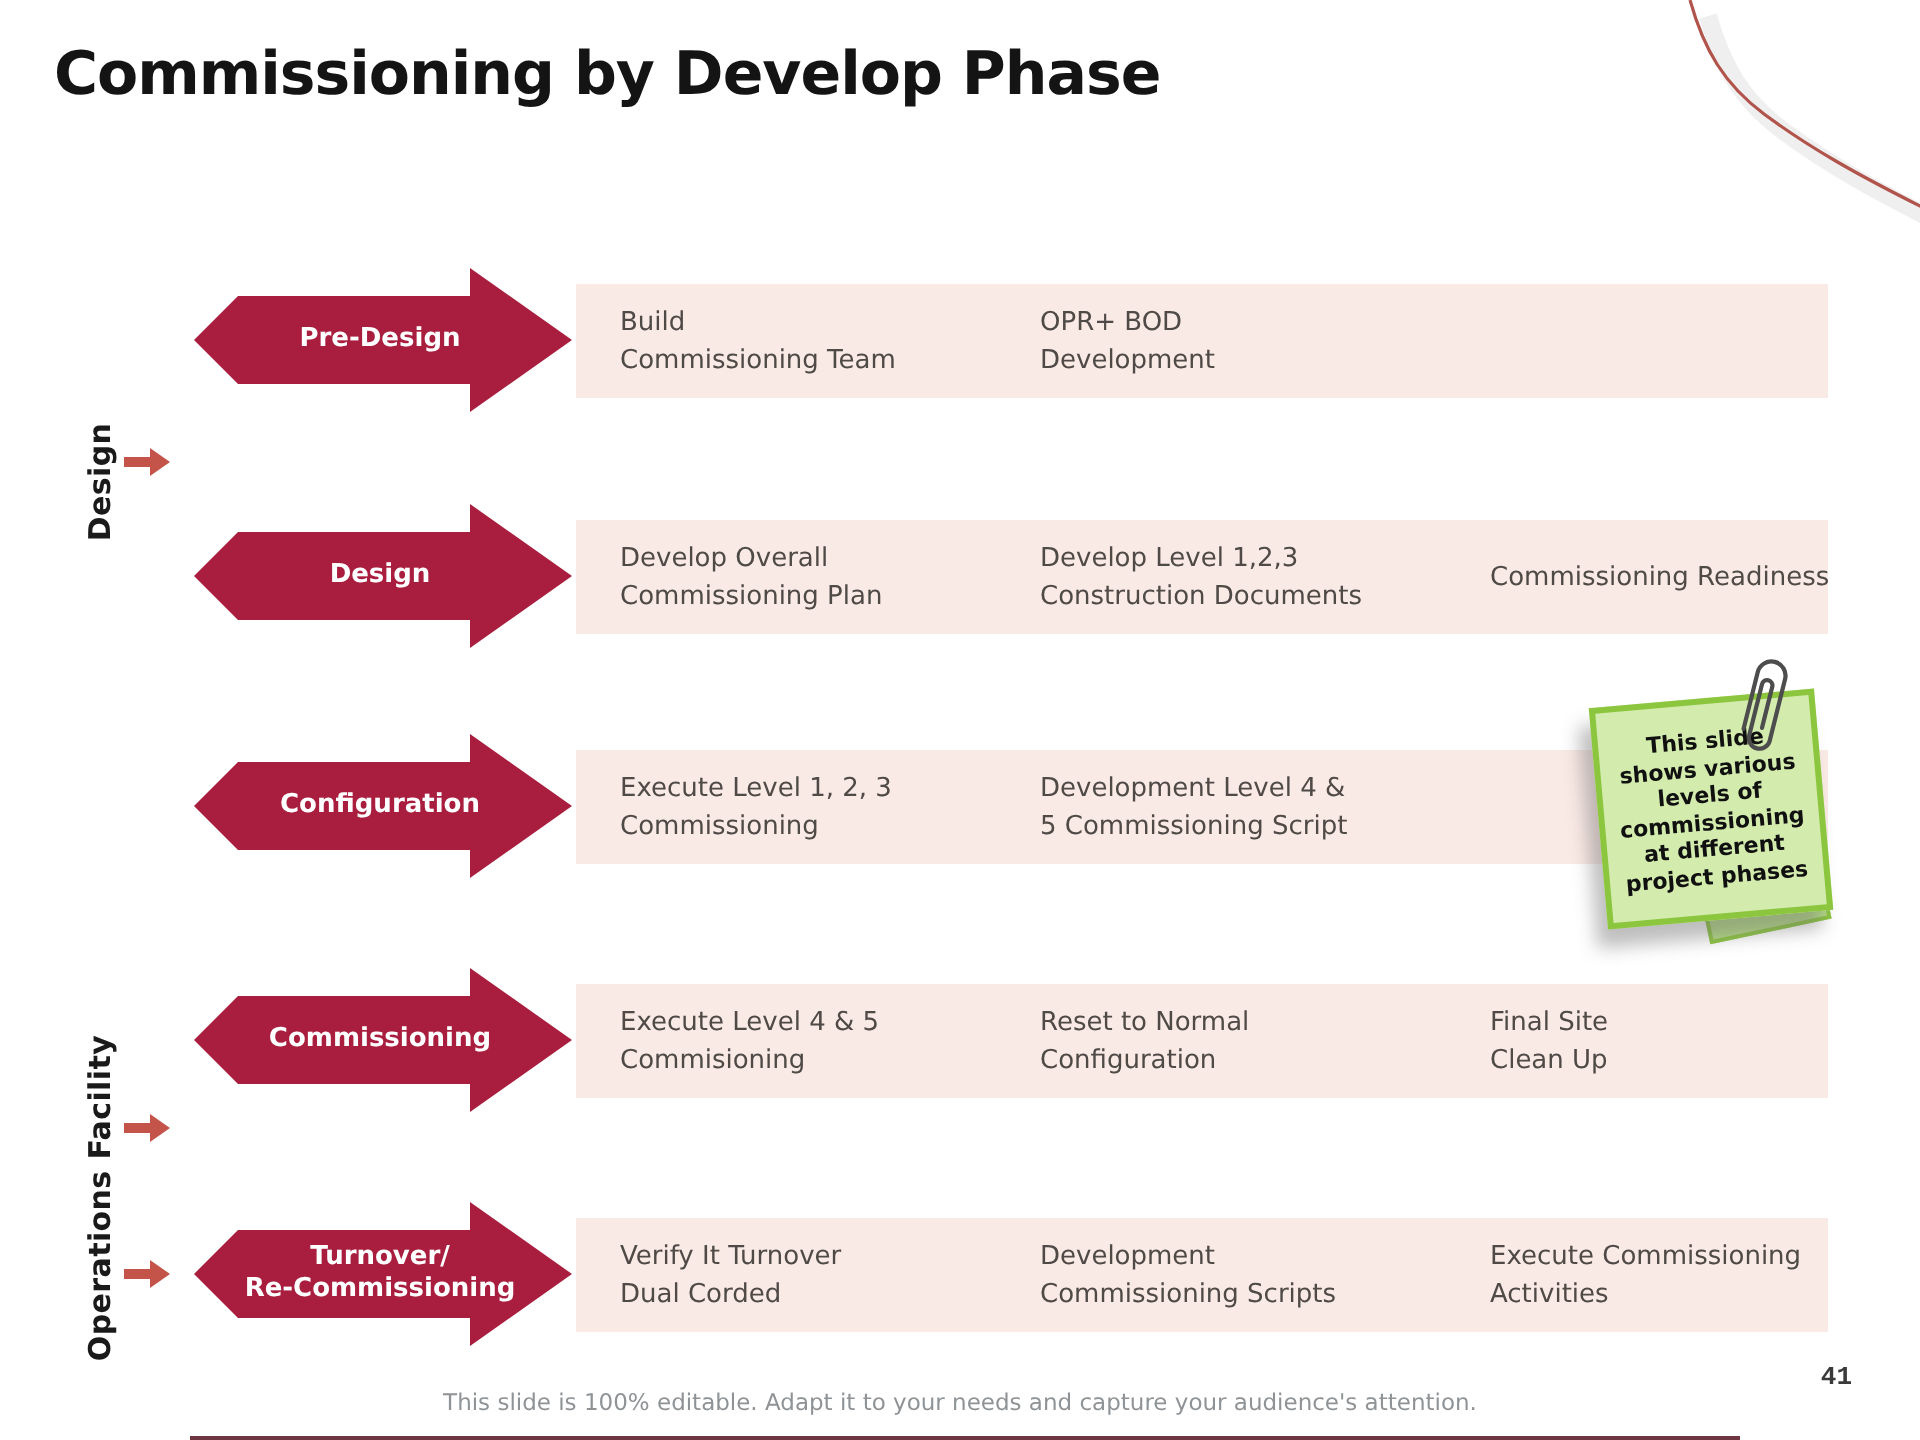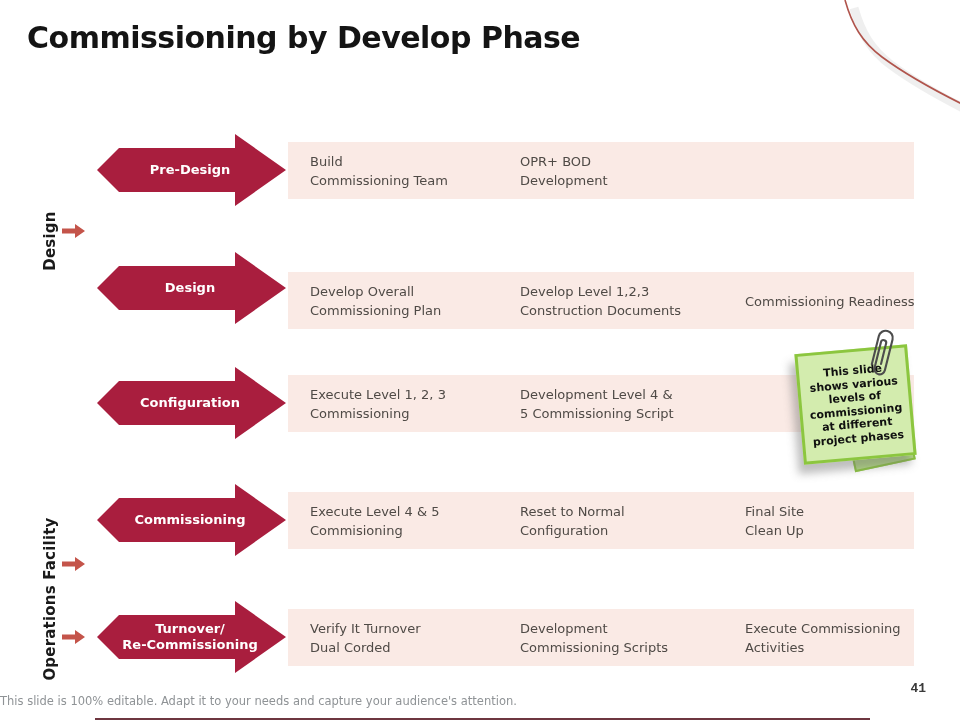--- a/index.html
+++ b/index.html
@@ -31,21 +31,21 @@
 
   .sticky-flap{position:absolute;left:852px;top:442px;width:58px;height:20px;background:#b5dc85;
                border:2px solid #8cc63f;transform:rotate(-12deg);z-index:4;}
   .sticky{position:absolute;left:799px;top:349px;width:101px;height:99px;background:#d3ecae;
           border:3px solid #8cc63f;transform:rotate(-5deg);z-index:5;
           box-shadow:-6px 9px 9px rgba(110,110,110,0.45);
           display:flex;align-items:center;justify-content:center;text-align:center;padding:3px;}
   .sticky-text{font-size:11px;font-weight:bold;color:#101010;line-height:13.5px;}
   .paperclip{position:absolute;left:866px;top:326px;z-index:6;transform:rotate(14deg);}
 
-  .footer{position:absolute;left:0;top:694px;width:960px;text-align:left;
+  .footer{position:absolute;left:0;top:694px;width:960px;text-align:center;
           font-size:11.5px;color:#8f9396;}
   .page-number{position:absolute;right:34px;top:681px;font-size:13px;font-weight:600;color:#3a3a3a;font-family:Liberation Mono, monospace;}
   .bottom-line{position:absolute;left:95px;bottom:0;width:775px;height:2px;background:#6e3640;}
 </style>
 </head>
 <body>
 
 <div class="slide">
 
   <div class="title">Commissioning by Develop Phase</div>
@@ -93,21 +93,21 @@
 
   <div class="arrow-wrap" style="top:251px">
     <svg width="190" height="74" viewBox="0 0 190 74">
       <polygon points="0,37 22,15 138,15 138,1 189,37 138,73 138,59 22,59" fill="#a91e3e"></polygon>
     </svg>
     <div class="phase-label">
       <span>Design</span>
 
     </div>
   </div>
-  <div class="band" style="top:272px">
+  <div class="band" style="top:260px">
     <div class="cell c1">
       <span>Develop Overall</span>
         <span>Commissioning Plan</span>
     </div>
     <div class="cell c2">
       <span>Develop Level 1,2,3</span>
         <span>Construction Documents</span>
     </div>
     <div class="cell c3">
         <span>Commissioning Readiness</span>

